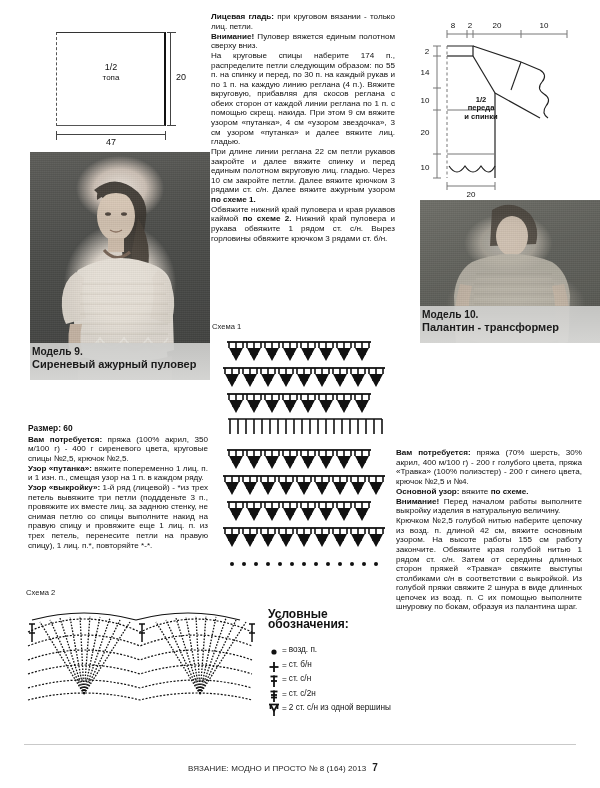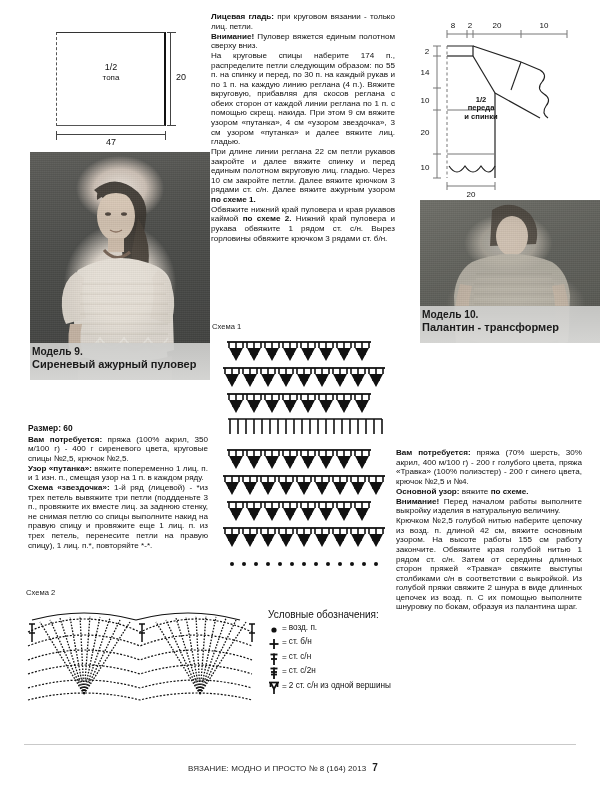--- a/index.html
+++ b/index.html
@@ -108,21 +108,21 @@
   #cap-s1{left:212px;top:322px;}
   #cap-s2{left:26px;top:588px;}
 
   
   #chart1{position:absolute;left:212px;top:332px;width:186px;height:258px;}
   #chart2{position:absolute;left:22px;top:598px;width:252px;height:112px;}
   #chart1 svg,#chart2 svg{display:block;}
 
   
   #legend{position:absolute;left:268px;top:610px;width:128px;}
-  #legend .ltitle{font-size:10px;font-weight:normal;margin-bottom:3px;line-height:9.5px;}
+  #legend .ltitle{font-size:12px;font-weight:bold;margin-bottom:16px;line-height:9.5px;}
   #legend .lrow{display:flex;align-items:flex-start;margin-bottom:1.5px;}
   #legend .lsym{width:14px;min-width:14px;height:13px;position:relative;}
   #legend .leq{font-size:8.2px;line-height:11px;margin-right:2px;}
   #legend .ltext{font-size:8.2px;line-height:9.6px;}
 
   
   #footrule{position:absolute;left:24px;right:24px;top:744px;height:1px;background:#c9c9c9;}
   #footer{
     position:absolute;left:0;right:34px;top:762px;text-align:center;
     font-size:8px;color:#1e1e1e;letter-spacing:.1px;
@@ -291,21 +291,21 @@
     <p><b>Внимание!</b> Пуловер вяжется единым полотном сверху вниз.</p>
     <p>На круговые спицы наберите 174 п., распределите петли следующим образом: по 55 п. на спинку и перед, по 30 п. на каждый рукав и по 1 п. на каждую линию реглана (4 п.). Вяжите вкруговую, прибавляя для скосов реглана с обеих сторон от каждой линии реглана по 1 п. с помощью скрещ. накида. При этом 9 см вяжите узором «путанка», 4 см «узором звездочка», 3 см узором «путанка» и далее вяжите лиц. гладью.</p>
     <p>При длине линии реглана 22 см петли рукавов закройте и далее вяжите спинку и перед единым полотном вкруговую лиц. гладью. Через 10 см закройте петли. Далее вяжите крючком 3 рядами ст. с/н. Далее вяжите ажурным узором <b>по схеме 1.</b></p>
     <p>Обвяжите нижний край пуловера и края рукавов каймой <b>по схеме 2.</b> Нижний край пуловера и рукава обвяжите 1 рядом ст. с/н. Вырез горловины обвяжите крючком 3 рядами ст. б/н.</p>
   </div>
 
   <div id="colLeft" class="txt">
     <div class="size-line">Размер: 60</div>
     <p><b>Вам потребуется:</b> пряжа (100% акрил, 350 м/100 г) - 400 г сиреневого цвета, круговые спицы №2,5, крючок №2,5.</p>
     <p><b>Узор «путанка»:</b> вяжите попеременно 1 лиц. п. и 1 изн. п., смещая узор на 1 п. в каждом ряду.</p>
-    <p><b>Схема «звездочка»:</b> 1-й ряд (лицевой) - *из трех петель вывяжите три петли (поддденьте 3 п., провяжите их вместе лиц. за заднюю стенку, не снимая петлю со спицы выполните накид на правую спицу и провяжите еще 1 лиц. п. из трех петель, перенесите петли на правую спицу), 1 лиц. п.*, повторяйте *-*.</p>
+    <p><b>Узор «выкройку»:</b> 1-й ряд (лицевой) - *из трех петель вывяжите три петли (поддденьте 3 п., провяжите их вместе лиц. за заднюю стенку, не снимая петлю со спицы выполните накид на правую спицу и провяжите еще 1 лиц. п. из трех петель, перенесите петли на правую спицу), 1 лиц. п.*, повторяйте *-*.</p>
   </div>
 
   <div id="colRight" class="txt">
     <p><b>Вам потребуется:</b> пряжа (70% шерсть, 30% акрил, 400 м/100 г) - 200 г голубого цвета, пряжа «Травка» (100% полиэстер) - 200 г синего цвета, крючок №2,5 и №4.</p>
     <p><b>Основной узор:</b> вяжите <b>по схеме.</b></p>
     <p><b>Внимание!</b> Перед началом работы выполните выкройку изделия в натуральную величину.</p>
     <p>Крючком №2,5 голубой нитью наберите цепочку из возд. п. длиной 42 см, вяжите основным узором. На высоте работы 155 см работу закончите. Обвяжите края голубой нитью 1 рядом ст. с/н. Затем от середины длинных сторон пряжей «Травка» свяжите выступы столбиками с/н в соответствии с выкройкой. Из голубой пряжи свяжите 2 шнура в виде длинных цепочек из возд. п. С их помощью выполните шнуровку по бокам, образуя из палантина шраг.</p>
   </div>
 
   <div class="schema-cap" id="cap-s1">Схема 1</div>

